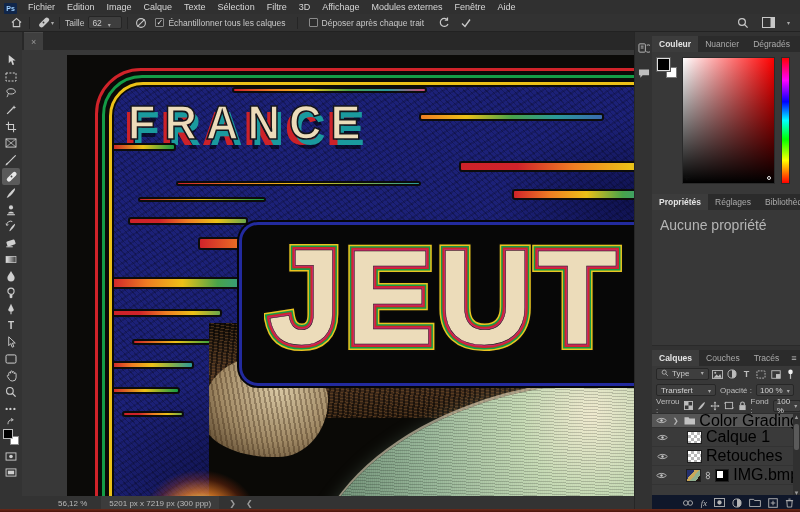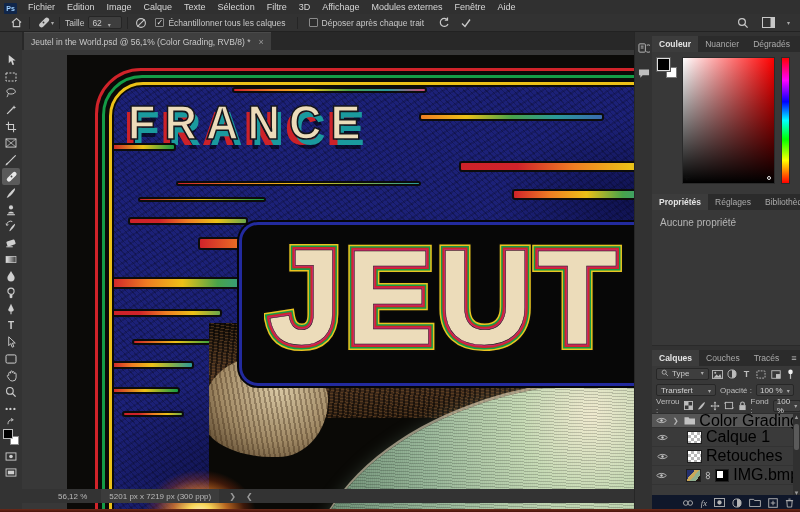--- a/index.html
+++ b/index.html
@@ -86,21 +86,21 @@
       repeating-linear-gradient(80deg, rgba(60,40,20,.35) 0 2px, transparent 2px 5px),
       radial-gradient(ellipse at 60% 30%, #e3d3ae, #a8906a 55%, #5f4a30 90%); opacity:.95; }
   #jeutpanel { position:absolute; left:128px; top:138px; width:560px; height:158px; background:#070707;
     border-radius:16px; box-shadow:0 0 0 3px #222a9e, 0 0 0 5px #05050a; overflow:hidden; z-index:4; }
   .jeut-l { position:absolute; left:26px; top:4px; font-size:132px; line-height:1.05; font-weight:800;
     letter-spacing:4px; transform:scaleY(1.02); white-space:nowrap; color:transparent; }
   #flare { position:absolute; left:58px; top:400px; width:150px; height:120px; z-index:6; pointer-events:none;
     background:radial-gradient(closest-side, #fffbe8 0%, #f8d75a 18%, rgba(238,130,40,.75) 38%, rgba(180,60,20,.3) 60%, transparent 75%); }
 
   
-  #statusbar { position:absolute; left:0px; bottom:7px; width:612px; height:14px; background:#333333; z-index:10;
+  #statusbar { position:absolute; left:0px; bottom:0px; width:612px; height:14px; background:#333333; z-index:10;
     display:flex; align-items:center; color:#b9b9b9; font-size:8px; }
   #status-info { background:#3c3c3c; height:14px; display:flex; align-items:center; padding:0 8px; margin-left:14px; }
   .st-arr { color:#9a9a9a; margin-left:10px; font-size:8px; }
 
   
   #ministrip { position:absolute; left:634px; top:32px; width:18px; height:478px; background:#323232;
     border-left:1px solid #262626; z-index:30; display:flex; flex-direction:column; align-items:center; padding-top:10px; gap:14px; }
   #dock { position:absolute; left:652px; top:32px; width:148px; height:478px; background:#323232; z-index:30; }
   .panel-tabs { display:flex; background:#2b2b2b; height:16px; align-items:stretch; }
   .ptab { padding:0 7px; font-size:8.5px; color:#ababab; display:flex; align-items:center; white-space:nowrap; }
@@ -116,21 +116,21 @@
   #cp-sw .f { position:absolute; left:0; top:0; width:13px; height:13px; background:#000; border:1px solid #ddd; outline:1px solid #555; }
   #cp-field { position:absolute; left:30px; top:5px; width:93px; height:127px; border:1px solid #2a2a2a;
     background:linear-gradient(to bottom, rgba(0,0,0,0), #000), linear-gradient(to right, #fff, #f00); }
   #cp-dot { position:absolute; right:3px; bottom:3px; width:4px; height:4px; border:1px solid #eee; border-radius:50%; }
   #cp-cross { position:absolute; left:1px; bottom:1px; color:#111; font-size:7px; }
   #cp-hue { position:absolute; left:129px; top:5px; width:9px; height:127px; border:1px solid #2a2a2a;
     background:linear-gradient(to bottom,#f00,#f0f 18%,#00f 35%,#0ff 50%,#0f0 65%,#ff0 82%,#f00); }
 
   
   #proppanel { position:absolute; left:0; top:162px; width:148px; }
-  #propbody { height:136px; color:#b5b5b5; font-size:10px; padding:7px 8px; border-bottom:1px solid #2a2a2a; }
+  #propbody { height:136px; color:#b5b5b5; font-size:14px; padding:7px 8px; border-bottom:1px solid #2a2a2a; }
 
   
   #layerspanel { position:absolute; left:0; top:318px; width:148px; height:160px; }
   #lp-filter { height:16px; padding:2px 4px; display:flex; align-items:center; gap:3px; background:#383838; }
   .typebox { display:flex; align-items:flex-start; gap:3px; background:#3e3e3e; border:1px solid #272727; border-radius:2px;
     height:12px; padding:0 4px; font-size:8px; color:#c9c9c9; width:58px; }
   .typebox .caret { margin-left:auto; }
   .f-ic { display:flex; align-items:center; justify-content:center; width:13px; height:12px; }
   #lp-blend { height:16px; display:flex; align-items:center; padding:0 4px; gap:4px; background:#383838; font-size:8px; color:#bdbdbd; }
   .blendbox { display:flex; align-items:center; background:#3e3e3e; border:1px solid #272727; border-radius:2px;
@@ -240,21 +240,20 @@
             <rect x="0.5" y="0.5" width="12" height="10" stroke="#c8c8c8" fill="none"></rect>
             <rect x="8.5" y="0.5" width="4" height="10" fill="#c8c8c8"></rect>
           </svg>
       </div>
       <span class="caret">▾</span>
     </div>
   </div>
 
   <div id="tabbar">
     <div id="doctab">
-      <span>Jeutel in the World.psd @ 56,1% (Color Grading, RVB/8) *</span>
       <span class="close">×</span>
     </div>
   </div>
 
   <div id="toolbar">
     <div class="tool">
         <svg class="ic" width="11" height="12" viewBox="0 0 12 13">
           <path d="M3 1 L3 10 L5.5 7.6 L7 12 L8.8 11.3 L7.3 7 L10.5 7 Z" fill="#cfcfcf"></path>
         </svg>
       </div>

